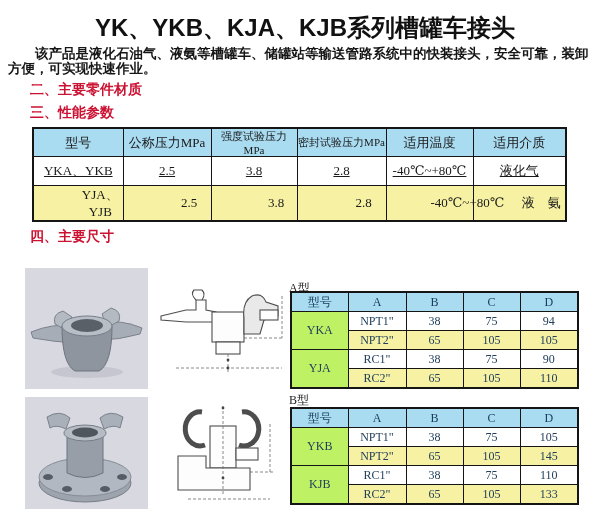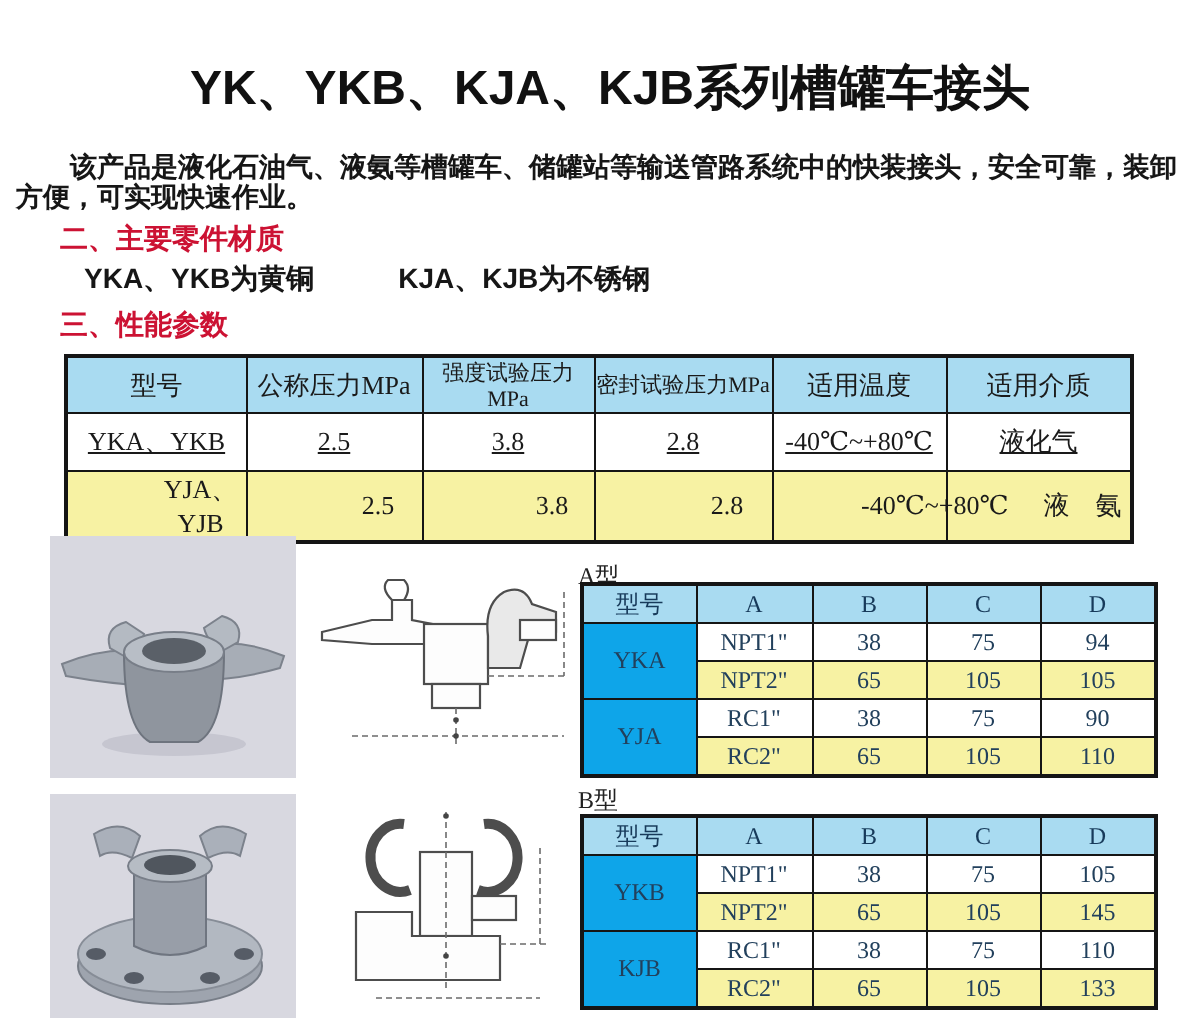--- a/index.html
+++ b/index.html
@@ -7,21 +7,21 @@
     --blue:#a9dbf1;
     --yellow:#f7f2a3;
     --ink:#1a1a1a;
     --tbl-ink:#22405c;
     --border:#151515;
   }
   html,body{margin:0;padding:0;}
   body{width:600px;height:516px;background:#fff;font-family:"Liberation Sans",sans-serif;}
   .page{position:relative;width:600px;height:516px;background:#ffffff;overflow:hidden;}
 
-  .title{margin:16px;padding-top:12px;text-align:center;font-size:24px;font-weight:bold;color:#111;letter-spacing:0;padding-left:10px;}
+  .title{margin:0;padding-top:12px;text-align:center;font-size:24px;font-weight:bold;color:#111;letter-spacing:0;padding-left:10px;}
 
   .sec-head{margin:5px 0 0 30px;font-size:14px;font-weight:bold;color:var(--red);}
   .body-par{margin:2px 8px 0 8px;text-indent:2em;font-size:13.5px;font-weight:bold;color:#161616;line-height:15px;}
   .materials{margin:2px 0 0 42px;font-size:14px;font-weight:bold;color:#161616;}
 
   table{border-collapse:collapse;table-layout:fixed;}
   
   .perf-table{margin:5px 0 0 32px;width:533px;border:2px solid var(--border);
     font-family:"Liberation Serif","DejaVu Serif",serif;color:var(--ink);font-size:13px;}
   .perf-table td{border:1px solid var(--border);text-align:center;vertical-align:middle;padding:0;}
@@ -33,33 +33,32 @@
   
   .abs{position:absolute;}
   .photo-frame{display:block;}
   .type-label{position:absolute;font-family:"Liberation Serif","DejaVu Serif",serif;font-size:12px;color:#222;}
 
   .dim-table{position:absolute;width:287px;border:2px solid var(--border);
     font-family:"Liberation Serif","DejaVu Serif",serif;color:var(--tbl-ink);font-size:12px;}
   .dim-table td{border:1px solid var(--border);text-align:center;vertical-align:middle;height:18px;padding:0;background:#fff;}
   .dim-table tr.head td{background:var(--blue);color:#173a5a;}
   .dim-table tr.yellow td{background:var(--yellow);}
-  .dim-table td.model{background:#0ea5e9;}
+  .dim-table td.model{background:#bef264;}
 </style>
 </head>
 <body>
 
 <div class="page">
 
   <h1 class="title">YK、YKB、KJA、KJB系列槽罐车接头</h1>
 
   <p class="body-par">该产品是液化石油气、液氨等槽罐车、储罐站等输送管路系统中的快装接头，安全可靠，装卸方便，可实现快速作业。</p>
 
   <div class="sec-head">二、主要零件材质</div>
-  <div class="materials">YKA、YKB为黄铜　　　KJA、KJB为不锈钢</div>
 
   <div class="sec-head">三、性能参数</div>
 
   <table class="perf-table">
     <colgroup>
         <col style="width:90px">
         <col style="width:88px">
         <col style="width:86px">
         <col style="width:89px">
         <col style="width:87px">

